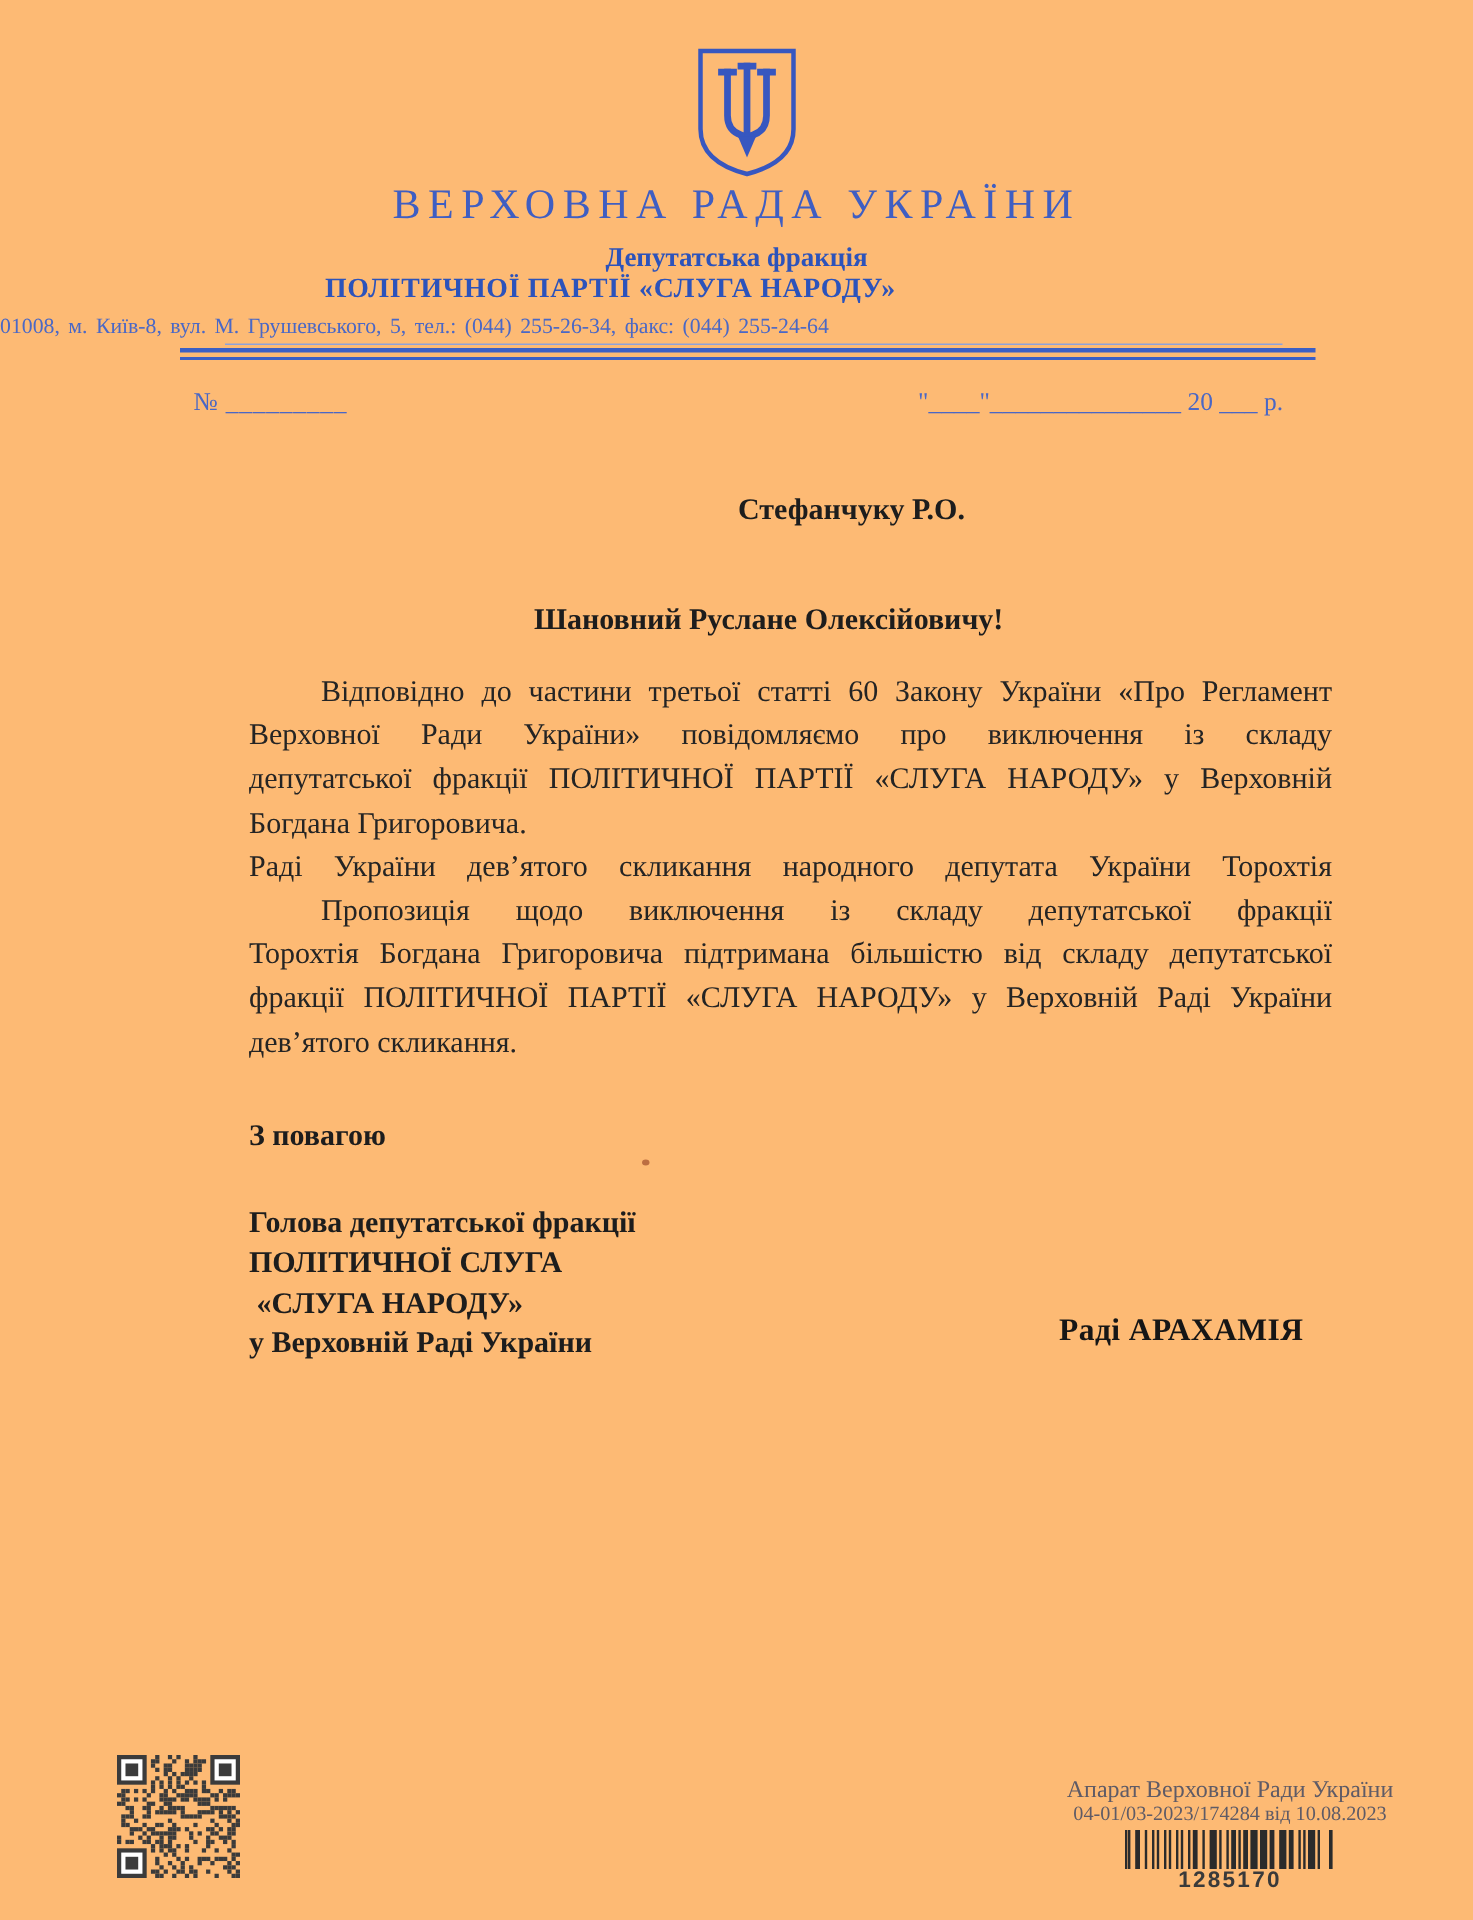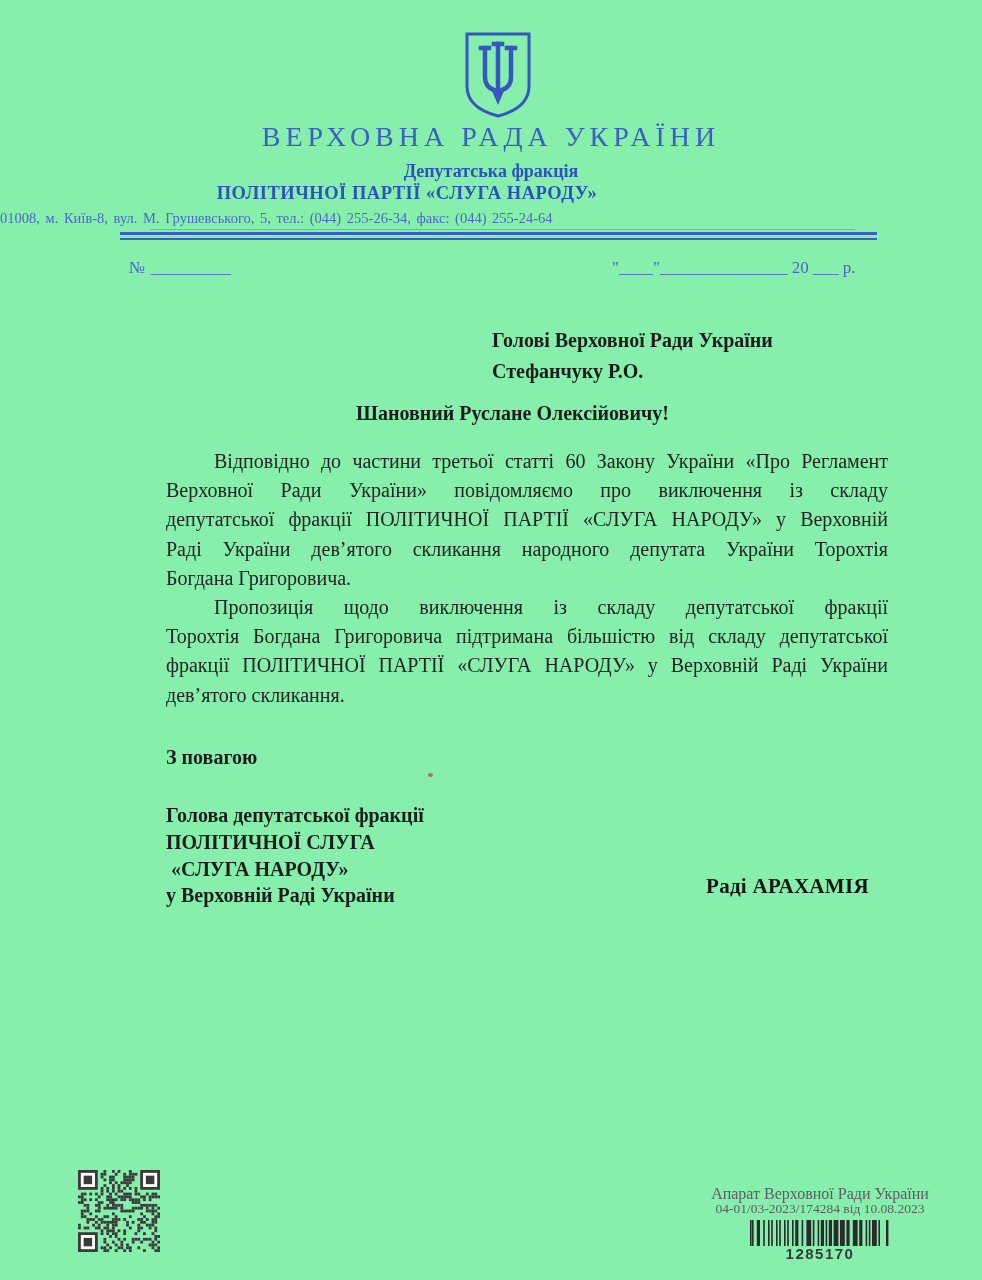--- a/index.html
+++ b/index.html
@@ -1,19 +1,19 @@
 <!DOCTYPE html>
 <html lang="uk"><head>
 <meta charset="utf-8">
 <title>Letter</title>
 <style>
   html,body{margin:0;padding:0;background:#e8e8e8;}
   .page{
     position:relative; width:982px; height:1280px; margin:0 auto;
-    background:#86efac; overflow:hidden;
+    background:#fdba74; overflow:hidden;
     font-family:"Liberation Serif","DejaVu Serif",serif;
     color:#262626;
   }
   
   .emblem{position:absolute; left:461px; top:30px; width:74px; height:90px;}
   .org-title{
     position:absolute; left:0; top:121px; width:982px;
     text-align:center; font-size:28px; letter-spacing:5px;
     color:#3f5ec2; font-weight:400; white-space:nowrap;
   }
@@ -117,33 +117,32 @@
     <div class="subtitle2">ПОЛІТИЧНОЇ ПАРТІЇ «СЛУГА НАРОДУ»</div>
     <div class="address">01008,  м. Київ-8,  вул.  М. Грушевського, 5,  тел.: (044) 255-26-34, факс: (044) 255-24-64</div>
     <div class="rule-thin"></div>
     <div class="rule-main"></div>
   </div>
 
   <div class="ref-number">№ _________</div>
   <div class="ref-date">"____"_______________ 20 ___ р.</div>
 
   <div class="recipient">
-    <div>Голові Верховної Ради України</div>
     <div>Стефанчуку Р.О.</div>
   </div>
 
   <div class="salutation">Шановний Руслане Олексійовичу!</div>
 
   <div class="body-block">
     <div class="para indent">
         <div class="pline">Відповідно до частини третьої статті 60 Закону України «Про Регламент</div>
         <div class="pline">Верховної Ради України» повідомляємо про виключення із складу</div>
         <div class="pline">депутатської фракції ПОЛІТИЧНОЇ ПАРТІЇ «СЛУГА НАРОДУ» у Верховній</div>
+        <div class="pline last">Богдана Григоровича.</div>
         <div class="pline">Раді України дев’ятого скликання народного депутата України Торохтія</div>
-        <div class="pline last">Богдана Григоровича.</div>
       </div>
     <div class="para indent">
         <div class="pline">Пропозиція щодо виключення із складу депутатської фракції</div>
         <div class="pline">Торохтія Богдана Григоровича підтримана більшістю від складу депутатської</div>
         <div class="pline">фракції ПОЛІТИЧНОЇ ПАРТІЇ «СЛУГА НАРОДУ» у Верховній Раді України</div>
         <div class="pline last">дев’ятого скликання.</div>
       </div>
   </div>
 
   <div class="closing">З повагою</div>

